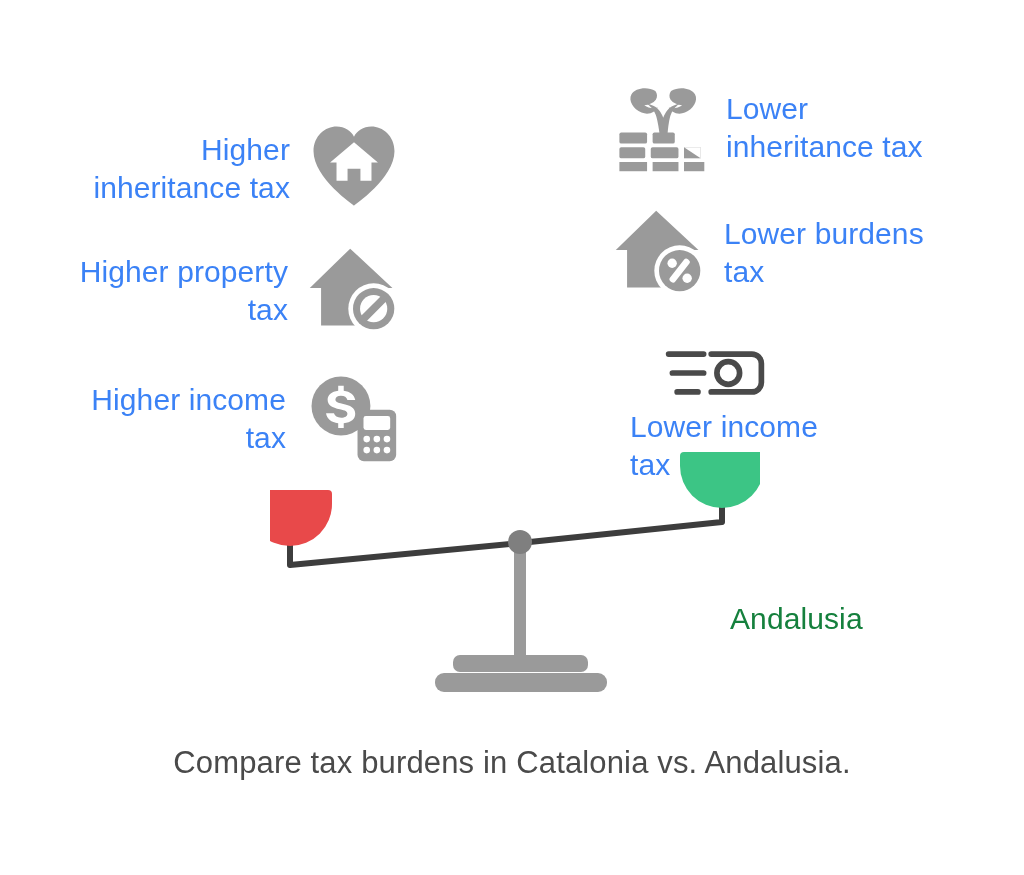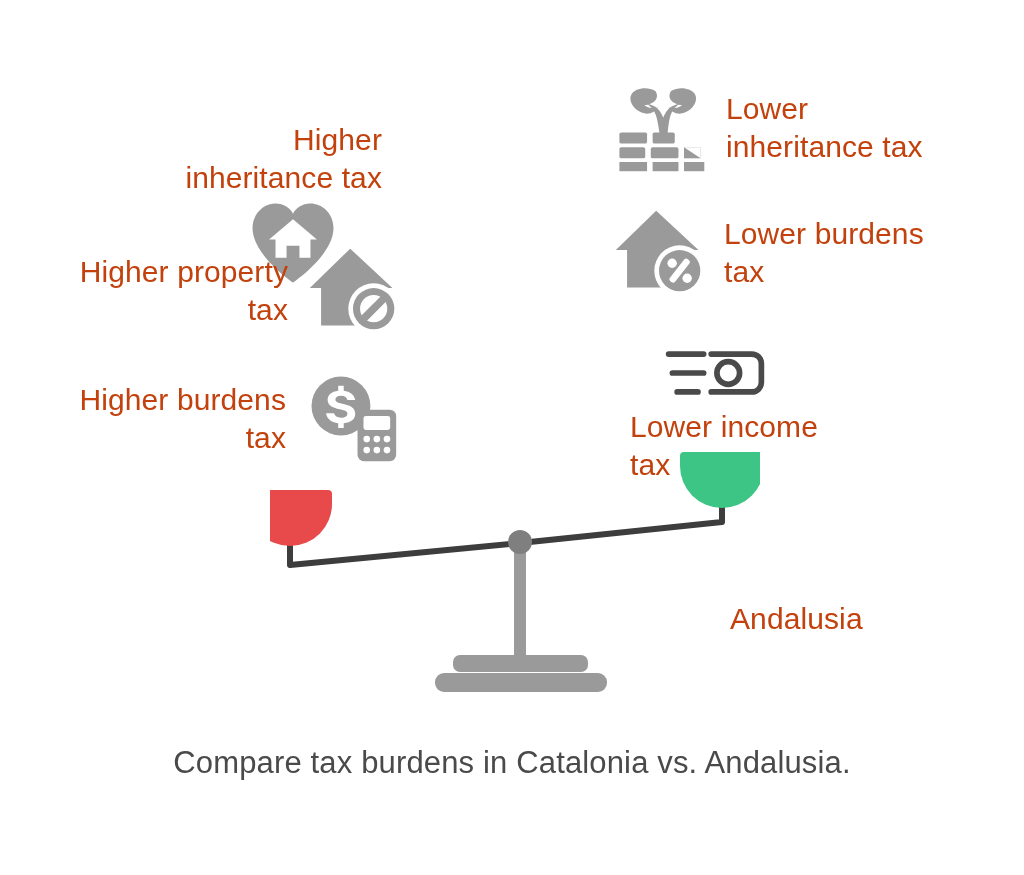--- a/index.html
+++ b/index.html
@@ -25,21 +25,21 @@
 
   
   .item {
     position: absolute;
     display: flex;
     align-items: center;
   }
   .item .label {
     font-size: 30px;
     line-height: 1.28;
-    color: #c2410c;
+    color: #3b82f6;
     letter-spacing: 0.1px;
     white-space: pre-line;
   }
   .item .icon {
     flex: 0 0 auto;
     display: block;
   }
 
   
   .item.left {
@@ -55,42 +55,42 @@
   .item.right {
     left: 612px;
     justify-content: flex-start;
   }
   .item.right .label {
     text-align: left;
     padding-left: 18px;
   }
 
   
-  #item-higher-inheritance { top: 121px; flex-direction: column; }
+  #item-higher-inheritance { top: 121px; }
   #item-higher-property    { top: 243px; justify-content: flex-end; }
   #item-higher-income      { top: 371px; }
 
   #item-lower-inheritance  { top: 79px; }
   #item-lower-property     { top: 205px; }
   #item-lower-income       { top: 342px; flex-direction: column; }
 
   
   #scale {
     position: absolute;
     left: 270px;
     top: 430px;
     width: 490px;
     height: 270px;
   }
 
   
   .region {
     position: absolute;
     font-size: 30px;
-    color: #c2410c;
+    color: #15803d;
     letter-spacing: 0.1px;
   }
   #region-left  { left: 139px; top: 643px; }
   #region-right { left: 730px; top: 602px; }
 
   
   #caption {
     position: absolute;
     top: 745px;
     left: 0;
@@ -125,21 +125,21 @@
         <path fill="#9a9a9a" d="M47 6 L92 48 L80 48 L80 88 L16 88 L16 48 L4 48 Z"></path>
         <circle cx="72" cy="70" r="27" fill="#ffffff"></circle>
         <circle cx="72" cy="70" r="22" fill="#9a9a9a"></circle>
         <circle cx="72" cy="70" r="14.5" fill="#ffffff"></circle>
         <rect x="54" y="66" width="36" height="8" rx="1" fill="#9a9a9a" transform="rotate(-45 72 70)"></rect>
       </svg>
     </span>
   </div>
 
   <div class="item left" id="item-higher-income">
-    <span class="label">Higher burdens
+    <span class="label">Higher income
 tax</span>
     <span class="icon">
       <svg width="96" height="92" viewBox="0 0 104 100" aria-hidden="true">
         <circle cx="40" cy="38" r="32" fill="#9a9a9a"></circle>
         <path fill="#ffffff" d="M43 16 L43 21.5 C50 22.5 54.5 26 55.5 31.5 L47 31.5 C46.3 28.7 43.8 27 40 27 C36.2 27 34 28.6 34 31 C34 33.3 35.9 34.4 41.5 35.6 C50.5 37.5 55.5 40 55.5 46.5 C55.5 52.3 51 56 43 56.8 L43 62 L37 62 L37 56.8 C29.4 55.9 24.6 52 23.8 46 L32.4 46 C33.2 49 36 50.8 40.2 50.8 C44.5 50.8 47 49.1 47 46.5 C47 44 45 42.9 38.8 41.6 C30.3 39.8 25.5 36.9 25.5 31.2 C25.5 25.8 29.8 22.3 37 21.4 L37 16 Z"></path>
         <rect x="58" y="42" width="42" height="56" rx="7" fill="#9a9a9a"></rect>
         <rect x="64.5" y="49" width="29" height="15" rx="2.5" fill="#ffffff"></rect>
         <circle cx="68" cy="74" r="3.6" fill="#ffffff"></circle>
         <circle cx="79" cy="74" r="3.6" fill="#ffffff"></circle>
         <circle cx="90" cy="74" r="3.6" fill="#ffffff"></circle>

